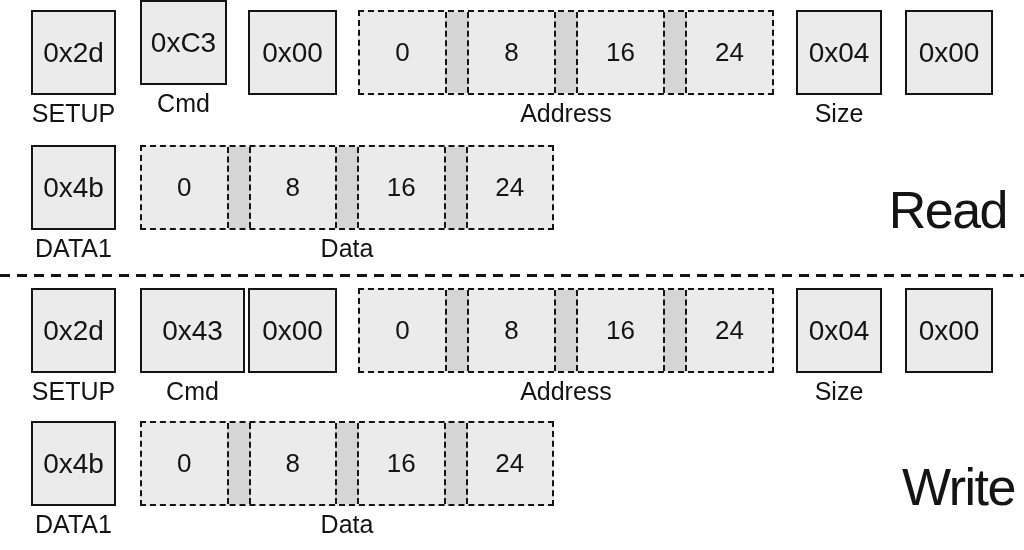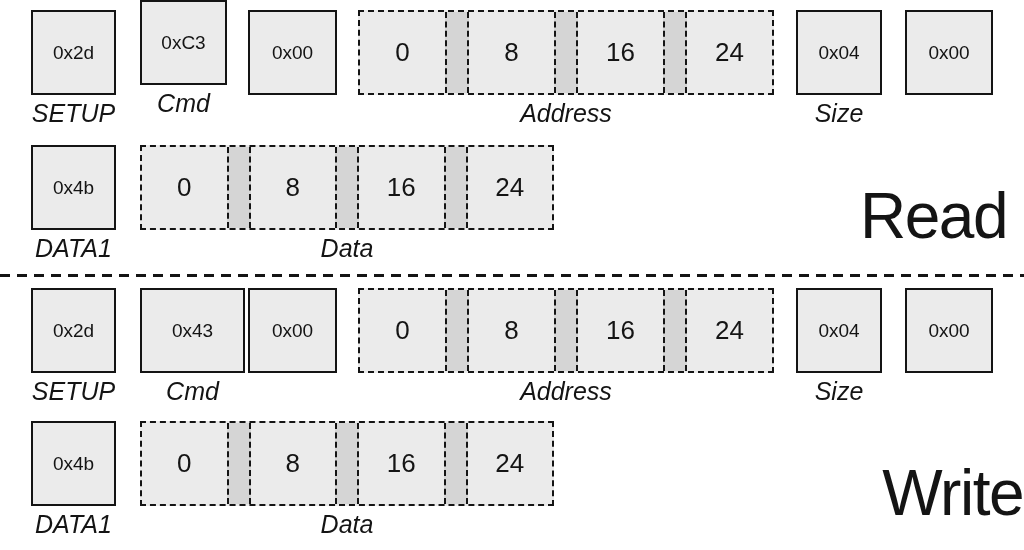--- a/index.html
+++ b/index.html
@@ -14,21 +14,21 @@
   }
   .field { position: absolute; }
   .box {
     height: 85px;
     box-sizing: border-box;
     background: var(--box-fill, #ebebeb);
     border: 2.5px solid var(--border, #141414);
     display: flex;
     align-items: center;
     justify-content: center;
-    font-size: 19px;
+    font-size: 28px;
   }
   .strip-box {
     height: 85px;
     box-sizing: border-box;
     background: var(--box-fill, #ebebeb);
     border: 2.5px dashed var(--border, #141414);
     display: flex;
   }
   .cell {
     flex: 1;
@@ -45,25 +45,24 @@
   }
   .box-label {
     position: absolute;
     top: 90px;
     left: 50%;
     transform: translateX(-50%);
     font-size: 25px;
     line-height: 1.1;
     white-space: nowrap;
     text-align: right;
-    font-style: italic;
   }
   .big-label {
     position: absolute;
-    font-size: 64px;
+    font-size: 52px;
     line-height: 1;
     letter-spacing: -1.5px;
     white-space: nowrap;
   }
   .divider {
     position: absolute;
     left: 0;
     width: 1024px;
     height: 3px;
     background: repeating-linear-gradient(90deg,
@@ -185,16 +184,16 @@
         <div class="sep"></div>
         <div class="cell">8</div>
         <div class="sep"></div>
         <div class="cell">16</div>
         <div class="sep"></div>
         <div class="cell">24</div>
       </div>
       <div class="box-label">Data</div>
     </div>
 
-    <div class="big-label" style="top:461px;right:1px">Write</div>
+    <div class="big-label" style="top:461px;right:9px">Write</div>
   </div>
 
 </div>
 
 </body></html>

